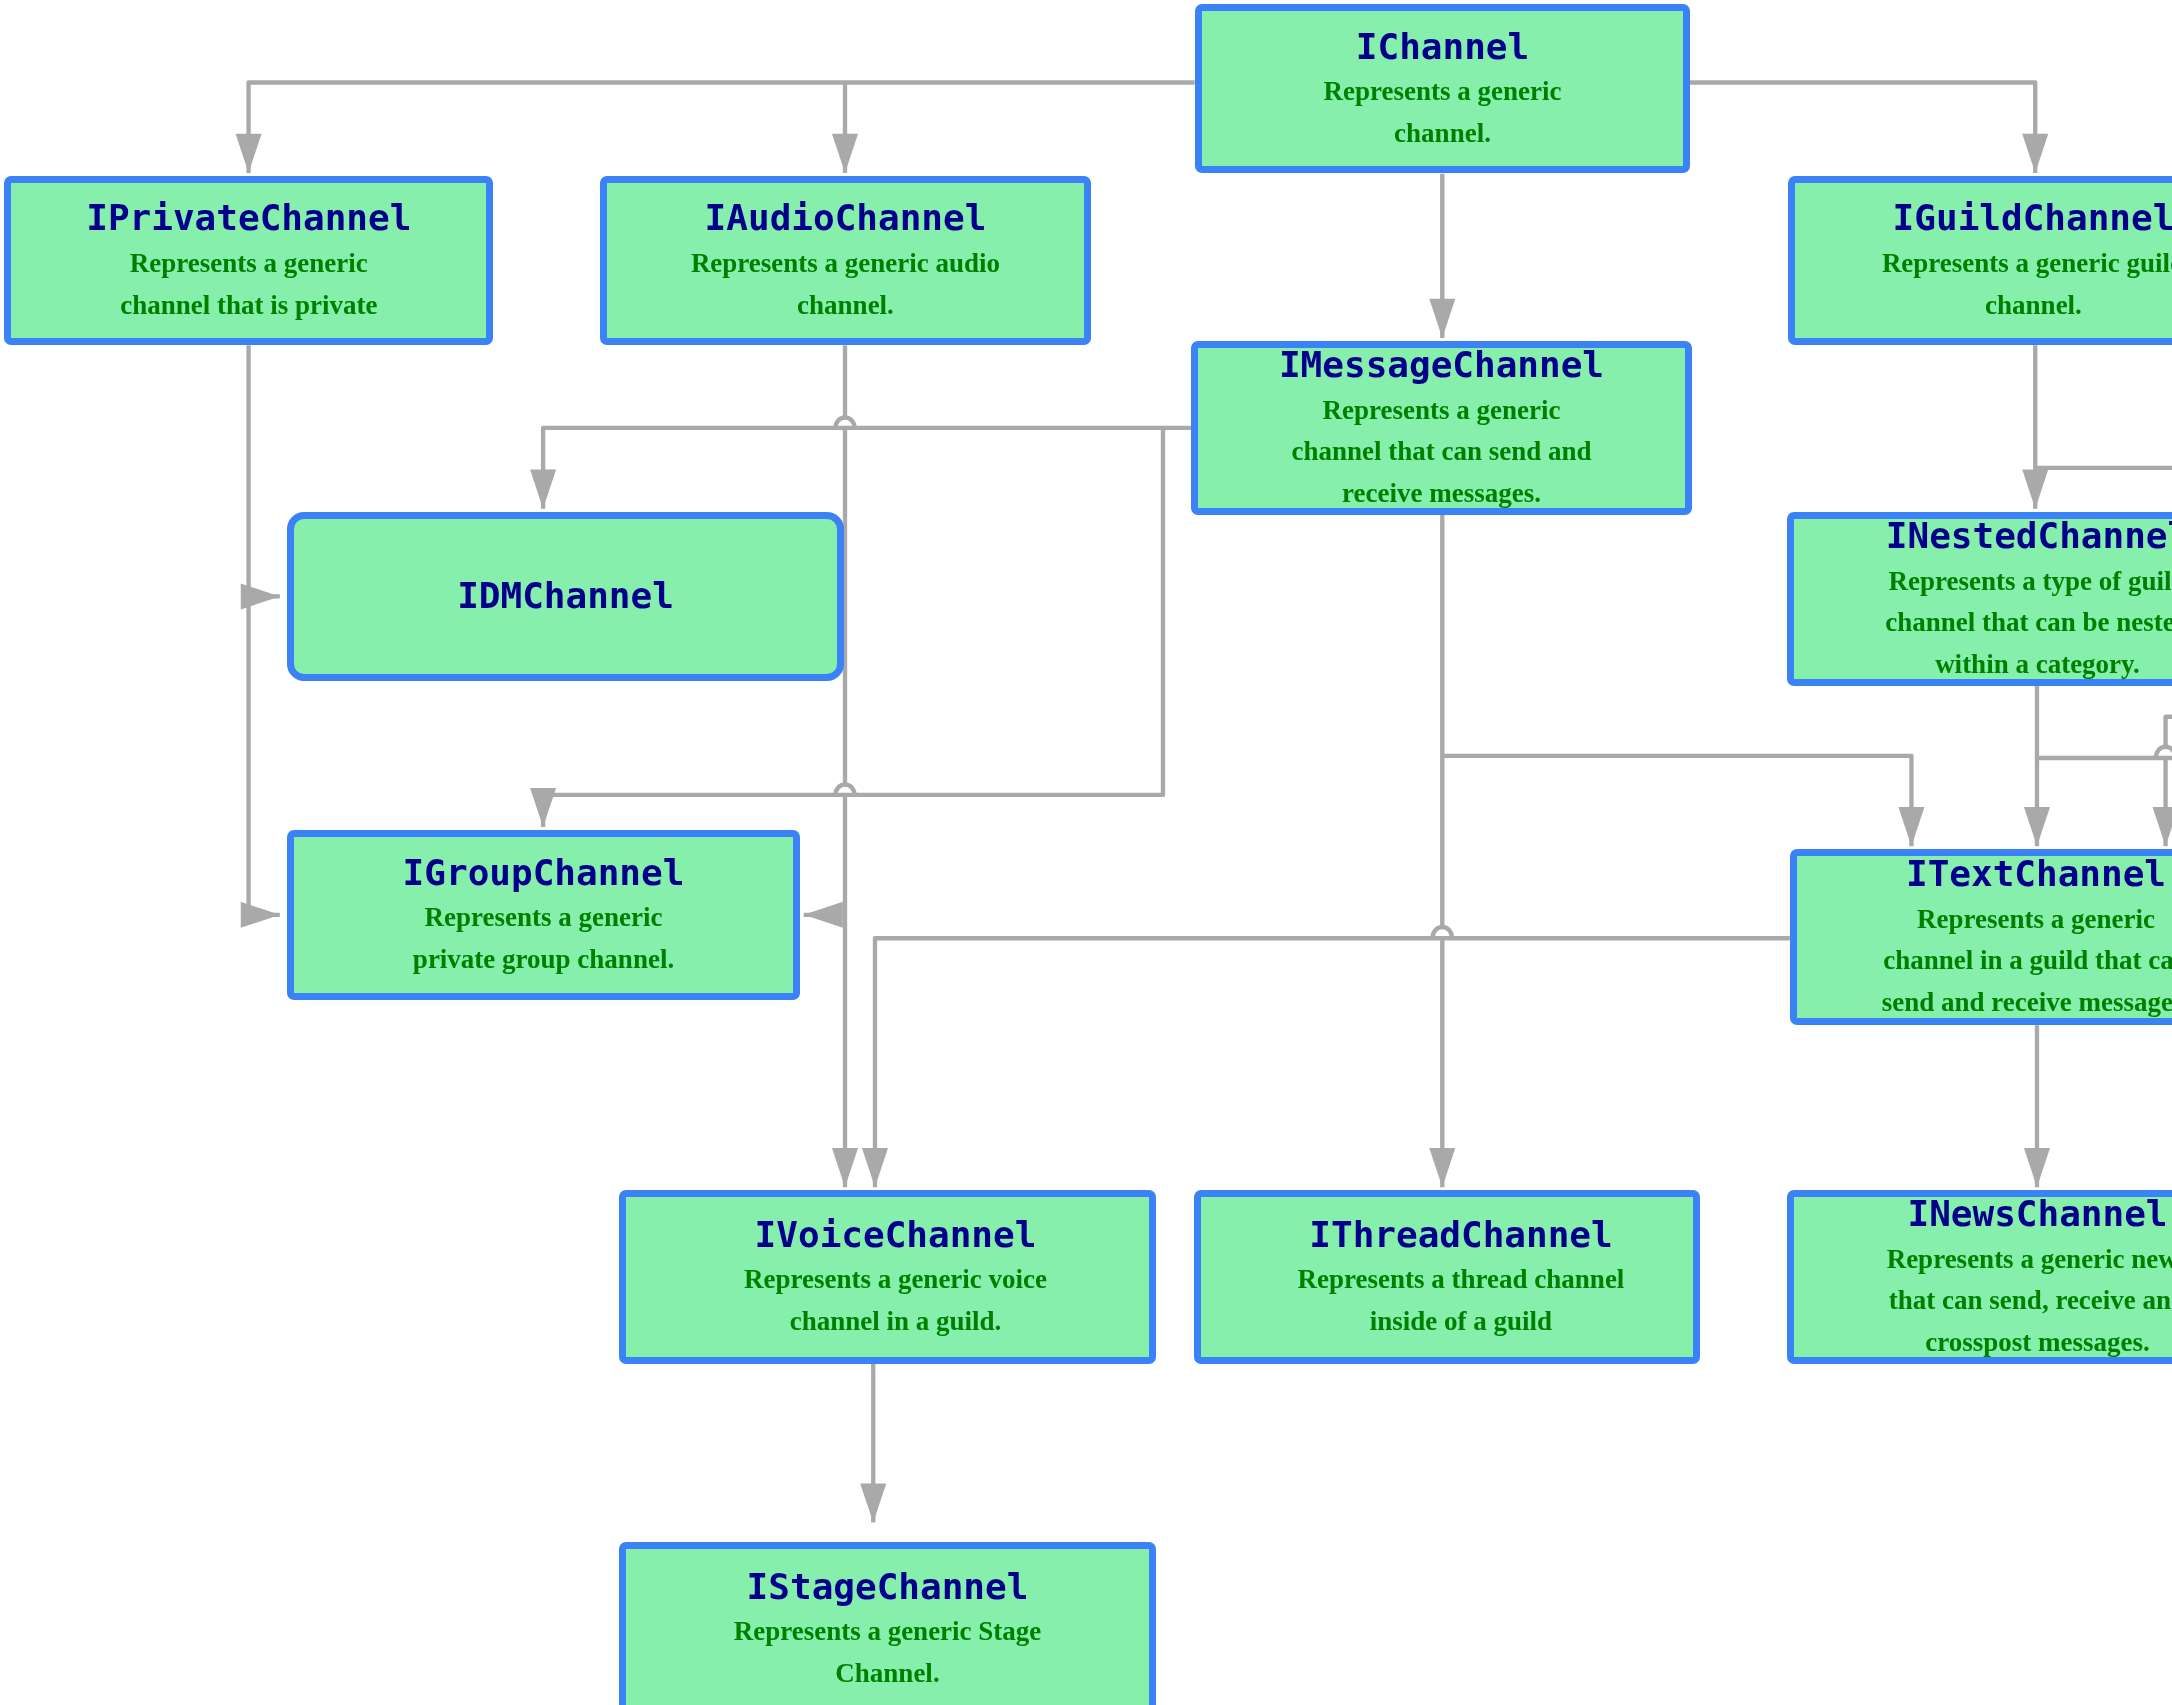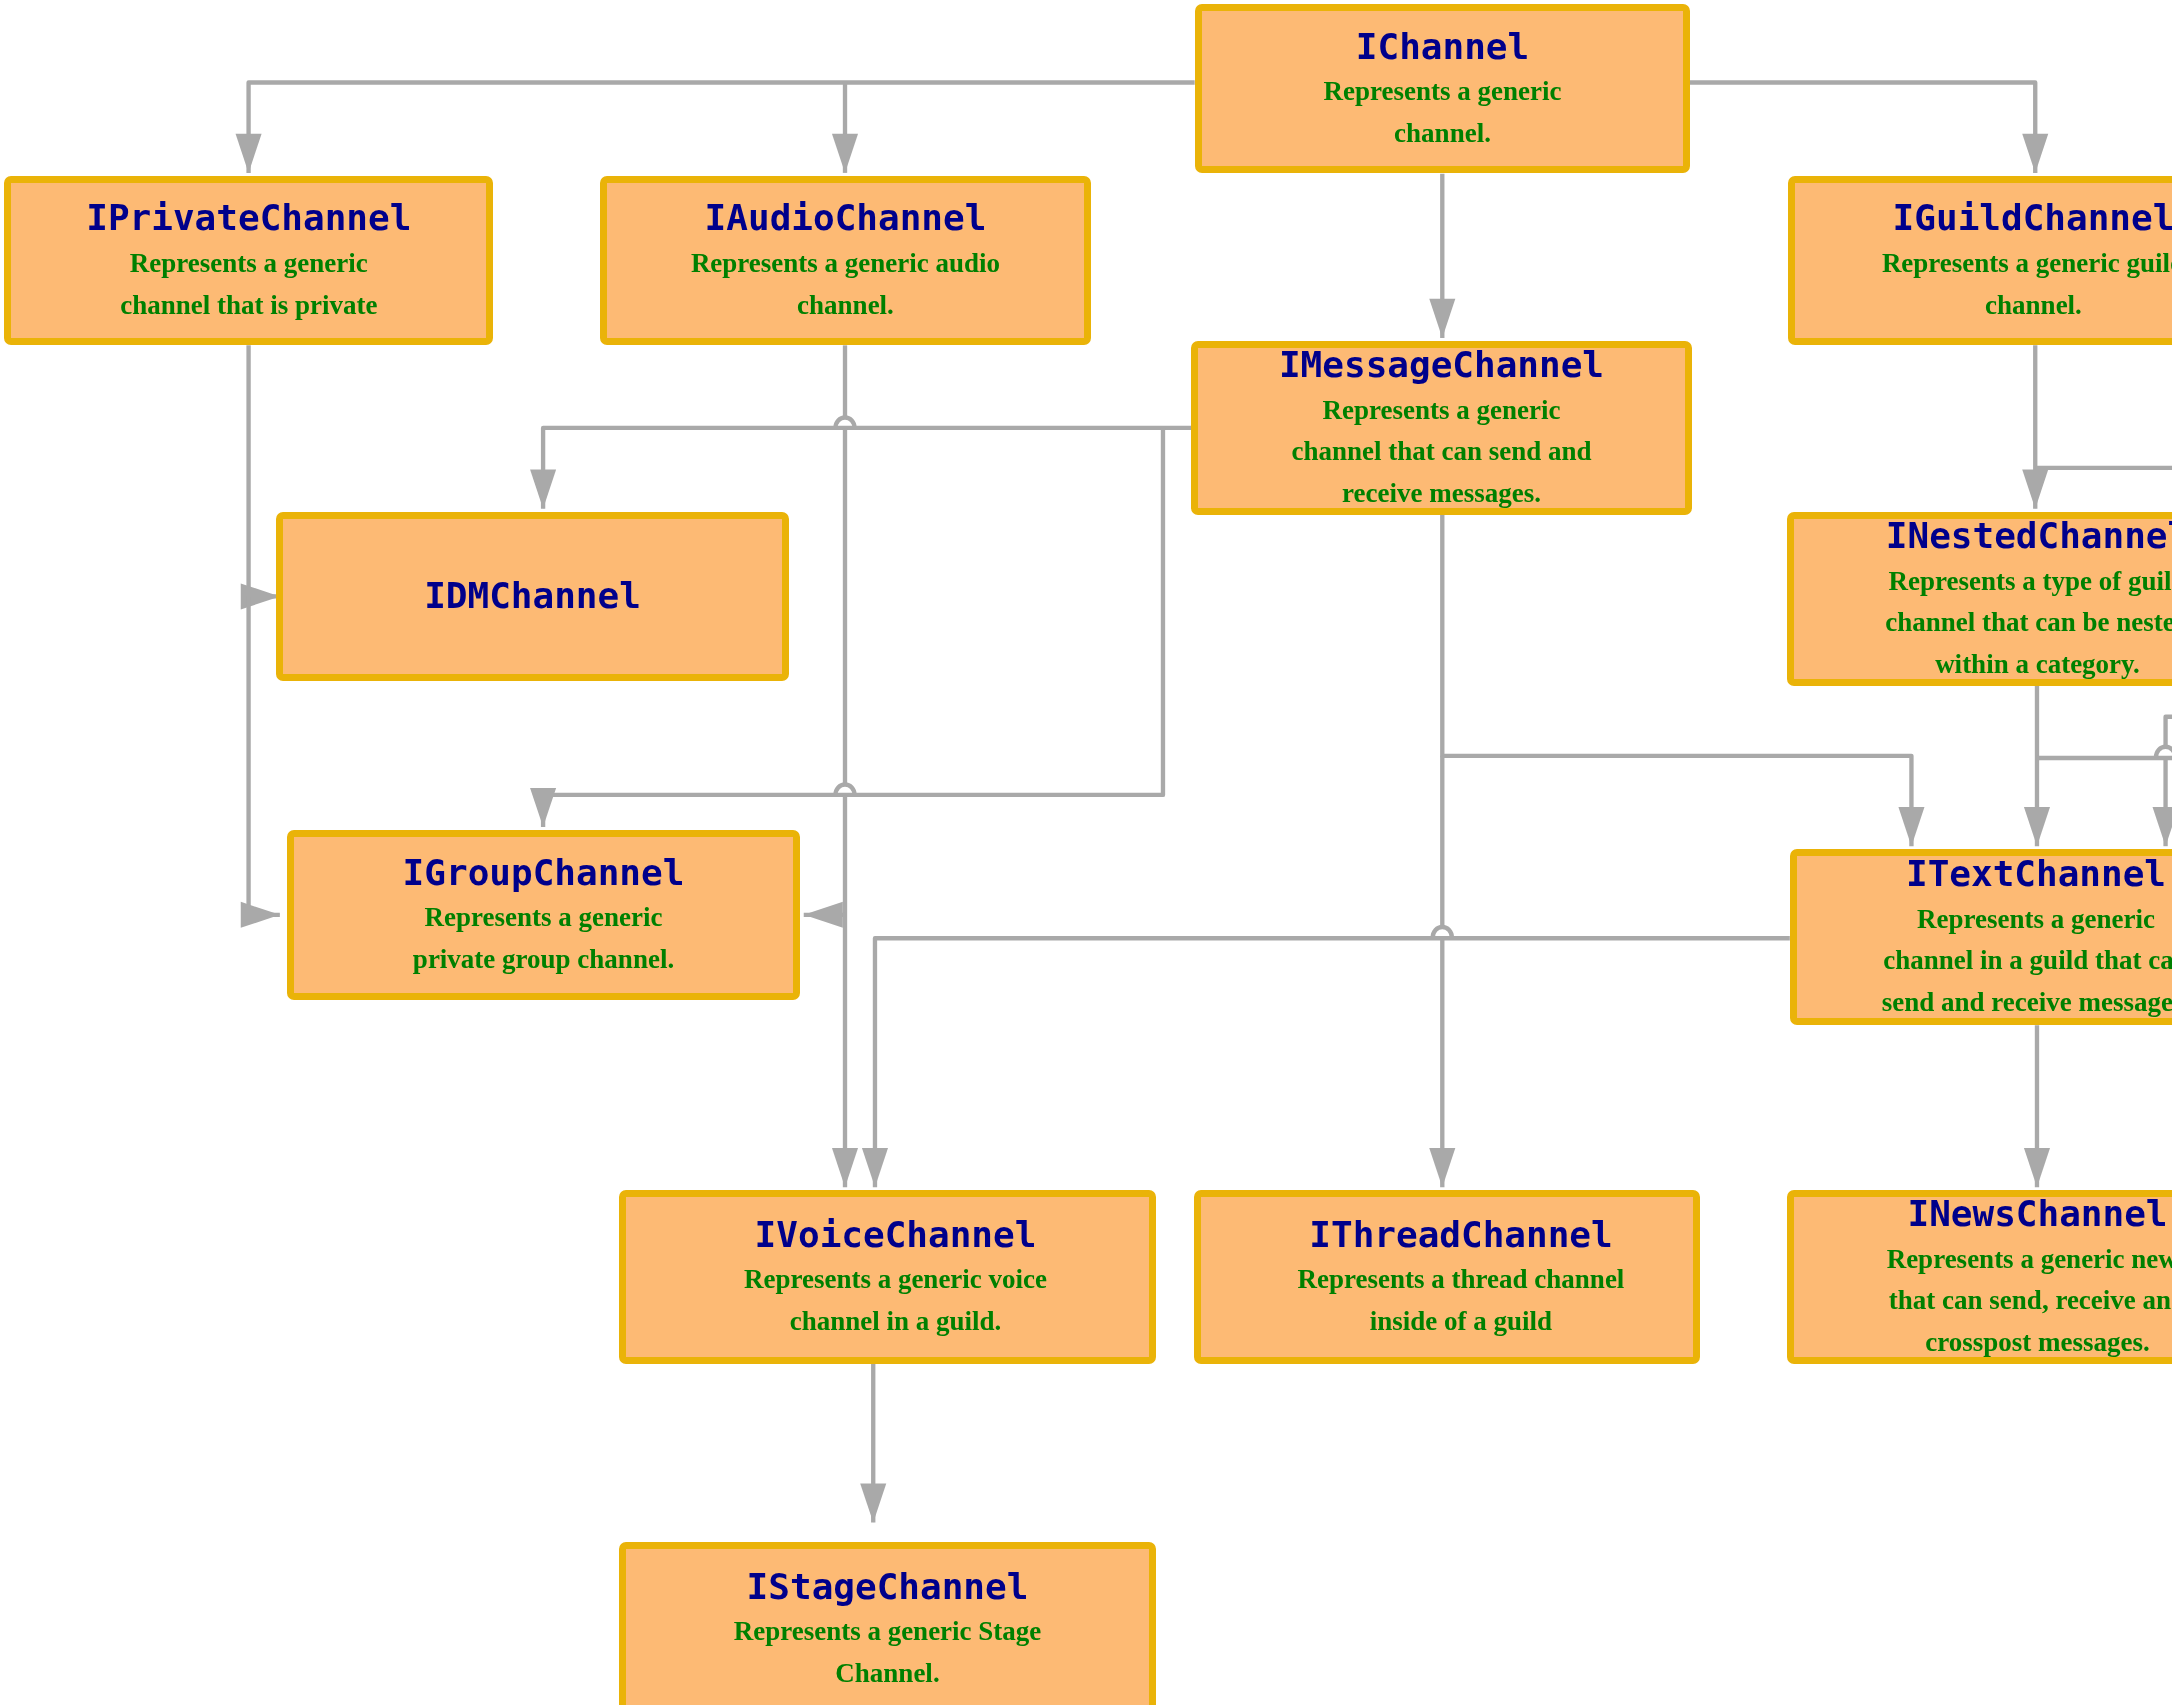--- a/index.html
+++ b/index.html
@@ -7,22 +7,22 @@
     position:relative;
     width:2862px; height:1705px;
     background:#ffffff;
     font-family:"DejaVu Sans Mono", monospace;
     overflow:hidden;
   }
   #edges { position:absolute; left:0; top:0; width:2862px; height:1705px; }
   .node {
     position:absolute;
     box-sizing:border-box;
-    background:#fdba74;
-    border:7px solid #eab308;
+    background:#86efac;
+    border:7px solid #3b82f6;
     border-radius:7px;
     display:flex; flex-direction:column;
     align-items:center; justify-content:center;
     text-align:center;
     z-index:2;
   }
   .node .t {
     font-weight:bold; font-size:36px; line-height:1.35;
     color:#00008b;
     font-family:"DejaVu Sans Mono", monospace;
@@ -32,21 +32,21 @@
     color:#008000;
     white-space:pre-line;
     font-family:Liberation Serif, serif;
   }
   
   #n-ichannel            { left:1195px; top:4.3px;   width:495px; height:169px; }
   #n-iprivatechannel     { left:4.3px;   top:176px;  width:489px; height:169px; }
   #n-iaudiochannel       { left:600px; top:176px;  width:491px; height:169px; }
   #n-iguildchannel       { left:1788px; top:176px;  width:491px; height:169px; }
   #n-imessagechannel     { left:1191px; top:341px;  width:501px; height:174px; }
-  #n-idmchannel          { left:276px;  top:512px; width:513px; height:169px; }
+  #n-idmchannel          { left:287px;  top:512px; width:557px; height:169px;border-radius:17px; }
   #n-inestedchannel      { left:1787px; top:512px; width:501px; height:174px; }
   #n-igroupchannel       { left:287px;  top:830px; width:513px; height:170px; }
   #n-itextchannel        { left:1790px; top:849px; width:492px; height:176px; }
   #n-ivoicechannel       { left:619px; top:1190px; width:537px; height:174px;padding-left:16px; }
   #n-ithreadchannel      { left:1194px; top:1190px; width:506px; height:174px;padding-left:28px; }
   #n-inewschannel        { left:1787px; top:1190px; width:501px; height:174px; }
   #n-istagechannel       { left:619px; top:1526px; width:537px; height:174px;margin-top:16px; }
 </style>
 </head>
 <body>

